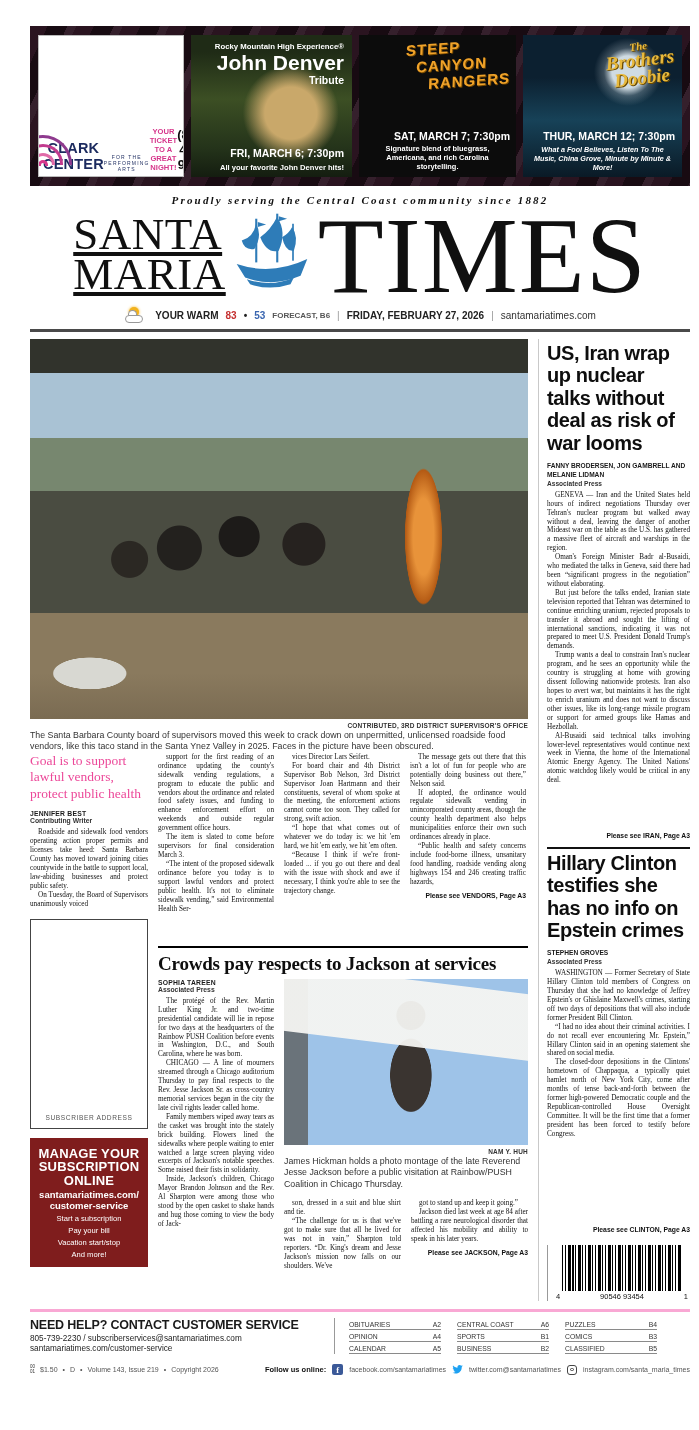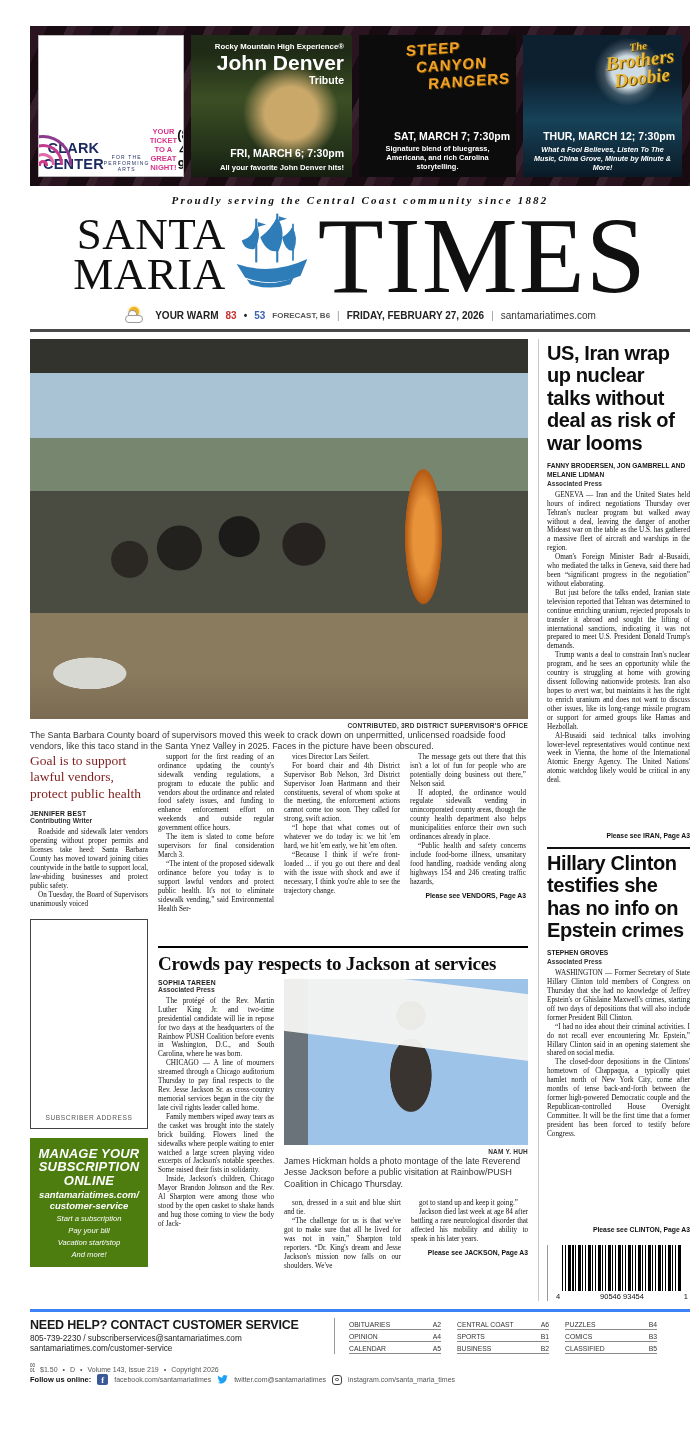--- a/index.html
+++ b/index.html
@@ -40,21 +40,21 @@
   .doobie-title { font-family:"Liberation Serif",serif; font-style:italic; font-weight:bold; color:#e8b93c; transform:rotate(-7deg); text-align:center; line-height:.95; text-shadow:1px 1px 0 #6b4a00; }
   .doobie-the { font-size:11px; }
   .doobie-big { font-size:19px; }
   .doobie-desc { font-size:7.2px; font-weight:bold; font-style:italic; text-align:center; margin-top:3px; line-height:1.25; }
   .doobie-band { height:34px; margin-top:3px;
     background:radial-gradient(circle at 12% 40%, #6a4438 0 5px, transparent 6px),radial-gradient(circle at 28% 36%, #7a5a3a 0 5px, transparent 6px),radial-gradient(circle at 45% 40%, #6a4438 0 5px, transparent 6px),radial-gradient(circle at 62% 37%, #7a5a3a 0 5px, transparent 6px),radial-gradient(circle at 78% 40%, #6a4438 0 5px, transparent 6px),radial-gradient(circle at 92% 37%, #7a5a3a 0 5px, transparent 6px),linear-gradient(180deg,rgba(40,70,90,.0),rgba(20,40,55,.8)); }
 
   
   .tagline { text-align:center; font-family:"Liberation Serif",serif; font-style:italic; font-weight:bold; font-size:11px; letter-spacing:2.2px; margin-top:8px; color:#111; }
   .masthead { display:flex; justify-content:center; align-items:center; gap:4px; margin-top:2px; height:92px; }
-  .nameplate-left { font-family:"Liberation Serif",serif; font-size:45px; line-height:.9; letter-spacing:.5px; text-align:right; color:#101010; }
+  .nameplate-left { font-family:"Liberation Serif",serif; font-size:45px; line-height:.9; letter-spacing:.5px; text-align:left; color:#101010;text-decoration:underline; }
   .nameplate-right { font-family:"Liberation Serif",serif; font-size:108px; line-height:.78; color:#101010; letter-spacing:1px; margin-top:4px; }
   .ship { flex:0 0 auto; }
 
   
   .weatherbar { display:flex; align-items:center; justify-content:center; gap:7px; font-size:10px; font-weight:bold; padding:7px 0 6px; color:#222; }
   .wx-icon { position:relative; width:24px; height:16px; }
   .wx-sun { position:absolute; width:10px; height:10px; border-radius:50%; background:#f2b21d; top:0; left:5px; box-shadow:0 0 3px #f2b21d; }
   .wx-cloud { position:absolute; width:18px; height:8px; background:#fff; border:1px solid #999; border-radius:8px; bottom:0; left:1px; }
   .wx-bump { position:absolute; width:9px; height:9px; border-radius:50%; background:#fff; border:1px solid #999; border-bottom-color:#fff; bottom:4px; left:4px; }
   .wx-high { color:#c53030;text-align:center; }
@@ -79,21 +79,21 @@
       radial-gradient(circle at 20% 58%, #2b2823 0 18px, rgba(43,40,35,0) 19px),
       linear-gradient(180deg,#31332c 0 9%,#a9c2d4 9% 26%,#77876f 26% 40%,#4a4c41 40% 72%,#8a7a5e 72% 88%,#7a6b52 100%); }
   .credit { font-size:6.5px; font-weight:bold; text-align:right; color:#333; margin-top:3px; letter-spacing:.2px; }
   .caption { font-size:8.8px; color:#333; line-height:1.3; margin-top:1px; }
   h1.lead-headline { font-family:"Liberation Serif",serif; font-weight:bold; font-size:29px; line-height:1.04; letter-spacing:-.4px; margin:7px 0 8px; color:#0e0e0e; }
 
   .lead-row { display:flex; gap:10px; }
   .colstack-left { width:118px; }
   .right-stack { width:370px; }
 
-  .deck { font-family:"Liberation Serif",serif; font-weight:normal; font-size:13.5px; line-height:1.22; color:#7f1d1d; }
+  .deck { font-family:"Liberation Serif",serif; font-weight:normal; font-size:13.5px; line-height:1.22; color:#ec4899; }
   .byline { margin:8px 0 4px; }
   .byline .b1 { display:block; font-size:6.8px; font-weight:bold; letter-spacing:.2px; }
   .byline .b2 { display:block; font-size:6.8px; font-weight:bold; color:#333; }
   p.body { font-family:"Liberation Serif",serif; font-size:7.2px; line-height:1.24; text-align:justify; text-indent:8px; color:#111; }
   .jump { font-size:6.8px; font-weight:bold; text-align:right; margin-top:5px; color:#111; }
 
   .vendor-cols { display:flex; gap:10px; height:188px; overflow:hidden; }
   .vcol { width:116px; overflow:hidden; }
 
   
@@ -106,46 +106,46 @@
     background:
       linear-gradient(7deg, rgba(0,0,0,0) 58%, rgba(245,245,242,.95) 58.5% 92%, rgba(0,0,0,0) 92.5%),
       radial-gradient(circle at 52% 22%, #24201d 0 14px, rgba(36,32,29,0) 15px),
       radial-gradient(ellipse 34px 60px at 52% 58%, #3a3430 0 60%, rgba(58,52,48,0) 62%),
       linear-gradient(90deg,#6a737a 0 10%, #9ec3e8 10% 100%); }
   .jbottom { display:flex; gap:10px; margin-top:9px; }
   .jbcol { flex:1; overflow:hidden; }
 
   
   .subscriber-box { border:1.5px solid #444; height:210px; margin-top:10px; display:flex; align-items:flex-end; justify-content:center; padding-bottom:7px; font-size:6.6px; letter-spacing:.6px; color:#555; }
-  .manage-box { background:#4d7c0f; color:#fff; text-align:center; margin-top:9px; padding:9px 3px 8px;font-style:italic; }
+  .manage-box { background:#7f1d1d; color:#fff; text-align:center; margin-top:9px; padding:9px 3px 8px; }
   .manage-box .m-big { font-weight:bold; font-size:13px; line-height:1.05; letter-spacing:.2px; }
   .manage-box .m-url { font-weight:bold; font-size:9.5px; line-height:1.1; margin-top:3px; }
   .manage-box .m-item { font-size:7.6px; margin-top:3px; }
 
   
   .rail-headline { font-family:"Liberation Sans",sans-serif; font-weight:bold; font-size:20px; line-height:1.12; letter-spacing:-.4px; color:#0e0e0e; margin-top:3px; }
   .rail-byline { margin:8px 0 4px; }
   .rail-byline .b1 { display:block; font-size:6.6px; font-weight:bold; line-height:1.35; }
   .rail-byline .b2 { display:block; font-size:6.6px; font-weight:bold; color:#333; }
   .rail-body-iran { height:336px; overflow:hidden; }
   .rail-body-clinton { height:252px; overflow:hidden; }
   .rail-divider { border-top:2.5px solid #111; margin:8px 0 2px; }
   .barcode-wrap { margin-top:12px; padding-left:6px; border-left:1px solid #999; }
   .bars { height:46px; background:repeating-linear-gradient(90deg,#000 0 1.5px,#fff 1.5px 3px,#000 3px 4px,#fff 4px 6.5px,#000 6.5px 9px,#fff 9px 10px); margin:0 8px; }
   .barcode-digits { display:flex; justify-content:space-between; font-size:7.5px; margin-top:1px; padding:0 2px; color:#111; }
 
   
-  .footer { border-top:3px solid #3b82f6; margin-top:8px; padding-top:6px; display:flex; }
+  .footer { border-top:3px solid #f9a8d4; margin-top:8px; padding-top:6px; display:flex; }
   .cs { width:300px; }
   .cs-title { font-weight:bold; font-size:12.5px; letter-spacing:-.2px; }
   .cs-line { font-size:8.2px; color:#222; margin-top:1.5px; }
   .index { display:flex; gap:16px; border-left:1px solid #999; padding-left:14px; margin-left:4px; align-items:flex-start; }
   .idx-group { display:flex; flex-direction:column; }
   .idx-row { width:92px; display:flex; justify-content:space-between; border-bottom:1px solid #8a8a8a; font-size:6.8px; color:#333; padding:2.5px 0 1.5px; }
-  .bottomline { display:flex; justify-content:space-between; margin-top:10px; font-size:7px; color:#555;flex-direction:column; }
+  .bottomline { display:flex; justify-content:space-between; align-items:center; margin-top:10px; font-size:7px; color:#555; }
   .bl-left { display:flex; align-items:center; gap:5px; }
   .edition-marks { display:flex; flex-direction:column; font-size:4.5px; line-height:1.1; color:#333; }
   .bl-right { display:flex; align-items:center; gap:6px; }
   .follow { font-weight:bold; color:#111; font-size:7.5px; }
   .icon-fb { display:inline-flex; width:11px; height:11px; background:#3b5998; color:#fff; font-size:8.5px; font-weight:bold; align-items:center; justify-content:center; border-radius:2px; font-family:"Liberation Serif",serif; }
   .icon-ig { position:relative; display:inline-block; width:10px; height:10px; border:1.4px solid #444; border-radius:3px; }
   .icon-ig span { position:absolute; left:2px; top:2px; width:3.5px; height:3.5px; border:1.2px solid #444; border-radius:50%; }
 </style>
 </head>
 <body>
@@ -243,21 +243,21 @@
       <div class="caption">The Santa Barbara County board of supervisors moved this week to crack down on unpermitted, unlicensed roadside food vendors, like this taco stand in the Santa Ynez Valley in 2025. Faces in the picture have been obscured.</div>
 
       <div class="lead-row">
 
         <div class="colstack-left">
           <h2 class="deck">Goal is to support lawful vendors, protect public health</h2>
           <div class="byline">
             <span class="b1">JENNIFER BEST</span>
             <span class="b2">Contributing Writer</span>
           </div>
-          <p class="body">Roadside and sidewalk later vendors operating without proper permits and licenses take heed: Santa Barbara County has moved toward joining cities countywide in the battle to support local, law-abiding businesses and protect public safety.</p>
+          <p class="body">Roadside and sidewalk food vendors operating action proper permits and licenses take heed: Santa Barbara County has moved toward joining cities countywide in the battle to support local, law-abiding businesses and protect public safety.</p>
           <p class="body">On Tuesday, the Board of Supervisors unanimously voiced</p>
 
           <div class="subscriber-box">
             <span>SUBSCRIBER ADDRESS</span>
           </div>
           <div class="manage-box">
             <div class="m-big">MANAGE YOUR</div>
             <div class="m-big">SUBSCRIPTION</div>
             <div class="m-big">ONLINE</div>
             <div class="m-url">

